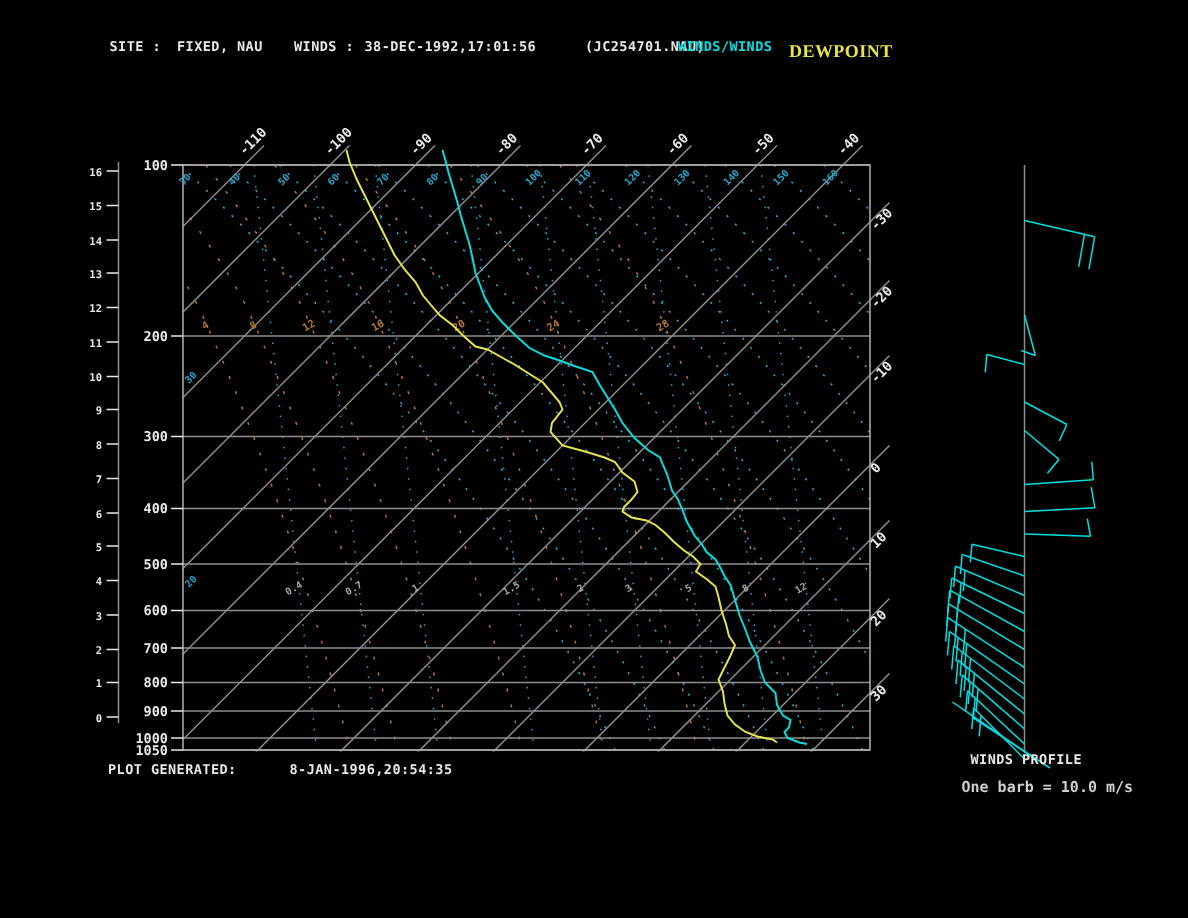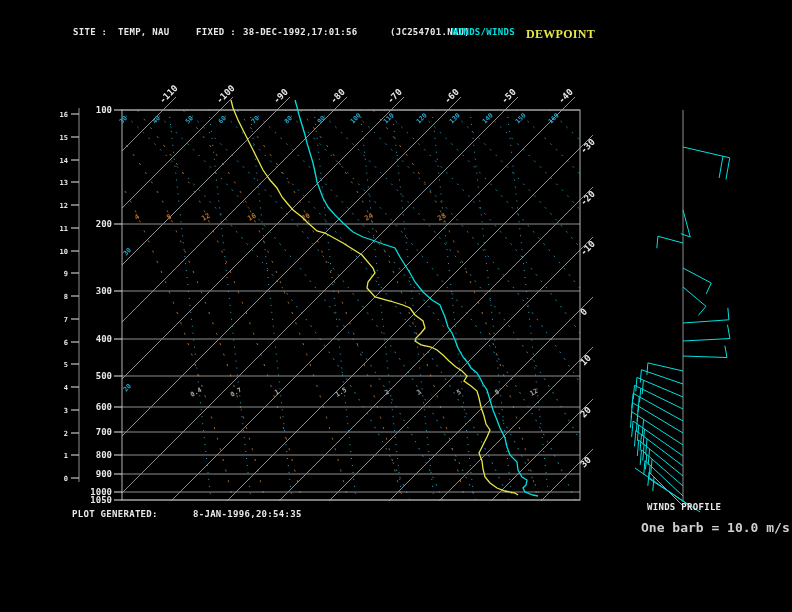--- a/index.html
+++ b/index.html
@@ -2,31 +2,31 @@
 <html><head>
 <meta charset="utf-8">
 <style>
   html,body{margin:0;padding:0;background:#000;}
   .screen{position:relative;width:792px;height:612px;background:#000;overflow:hidden;
           font-family:"DejaVu Sans Mono","Liberation Mono",monospace;padding-left:41px;}
   .t{position:absolute;white-space:pre;font-weight:bold;letter-spacing:.3px;}
   .w{color:#e8e8e8;font-size:9px;}
   .cy{color:#00e0e0;font-size:9px;}
   .ye{color:#e6e64a;font-size:12px;font-family:Liberation Serif, serif;}
-  .small{font-size:13px;letter-spacing:0;}
+  .small{font-size:10px;letter-spacing:0;}
   svg{position:absolute;left:0;top:0;}
 </style>
 </head>
 <body>
 
 <div class="screen">
 
   <div class="t w" style="left:73px;top:27px">SITE :</div>
-  <div class="t w" style="left:118px;top:27px">TEMP, NAU</div>
-  <div class="t w" style="left:196px;top:27px">FIXED :</div>
+  <div class="t w" style="left:118px;top:27px">FIXED, NAU</div>
+  <div class="t w" style="left:196px;top:27px">WINDS :</div>
   <div class="t w" style="left:243px;top:27px">38-DEC-1992,17:01:56</div>
   <div class="t w" style="left:390px;top:27px">(JC254701.NAU)</div>
   <div class="t cy" style="left:452px;top:27px">WINDS/WINDS</div>
   <div class="t ye" style="left:526px;top:27px">DEWPOINT</div>
 
   <svg id="plot" width="792" height="612">
     <defs>
       <clipPath id="clipBox">
           <rect x="122" y="110" width="458" height="390"></rect>
         </clipPath>

